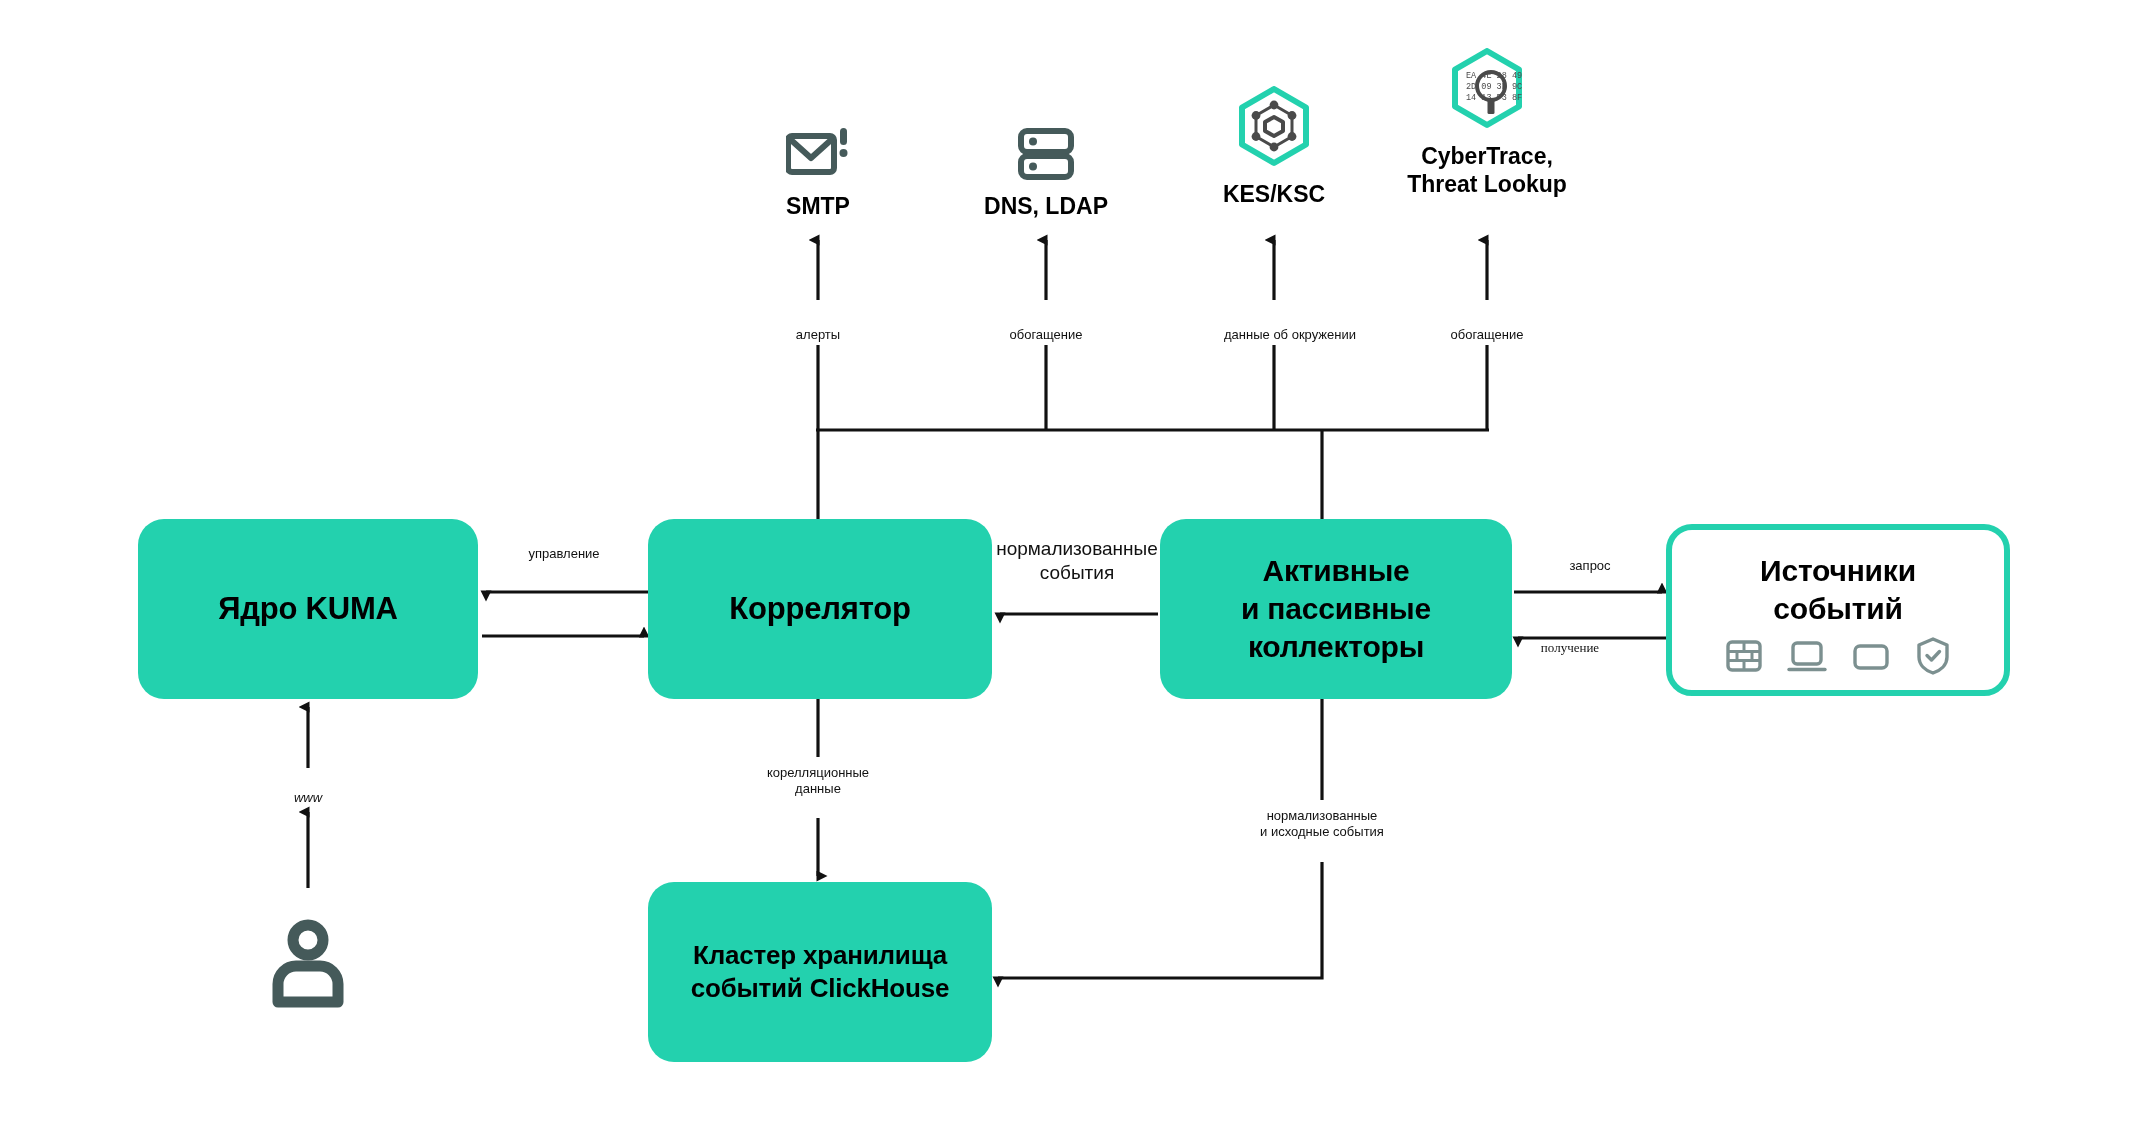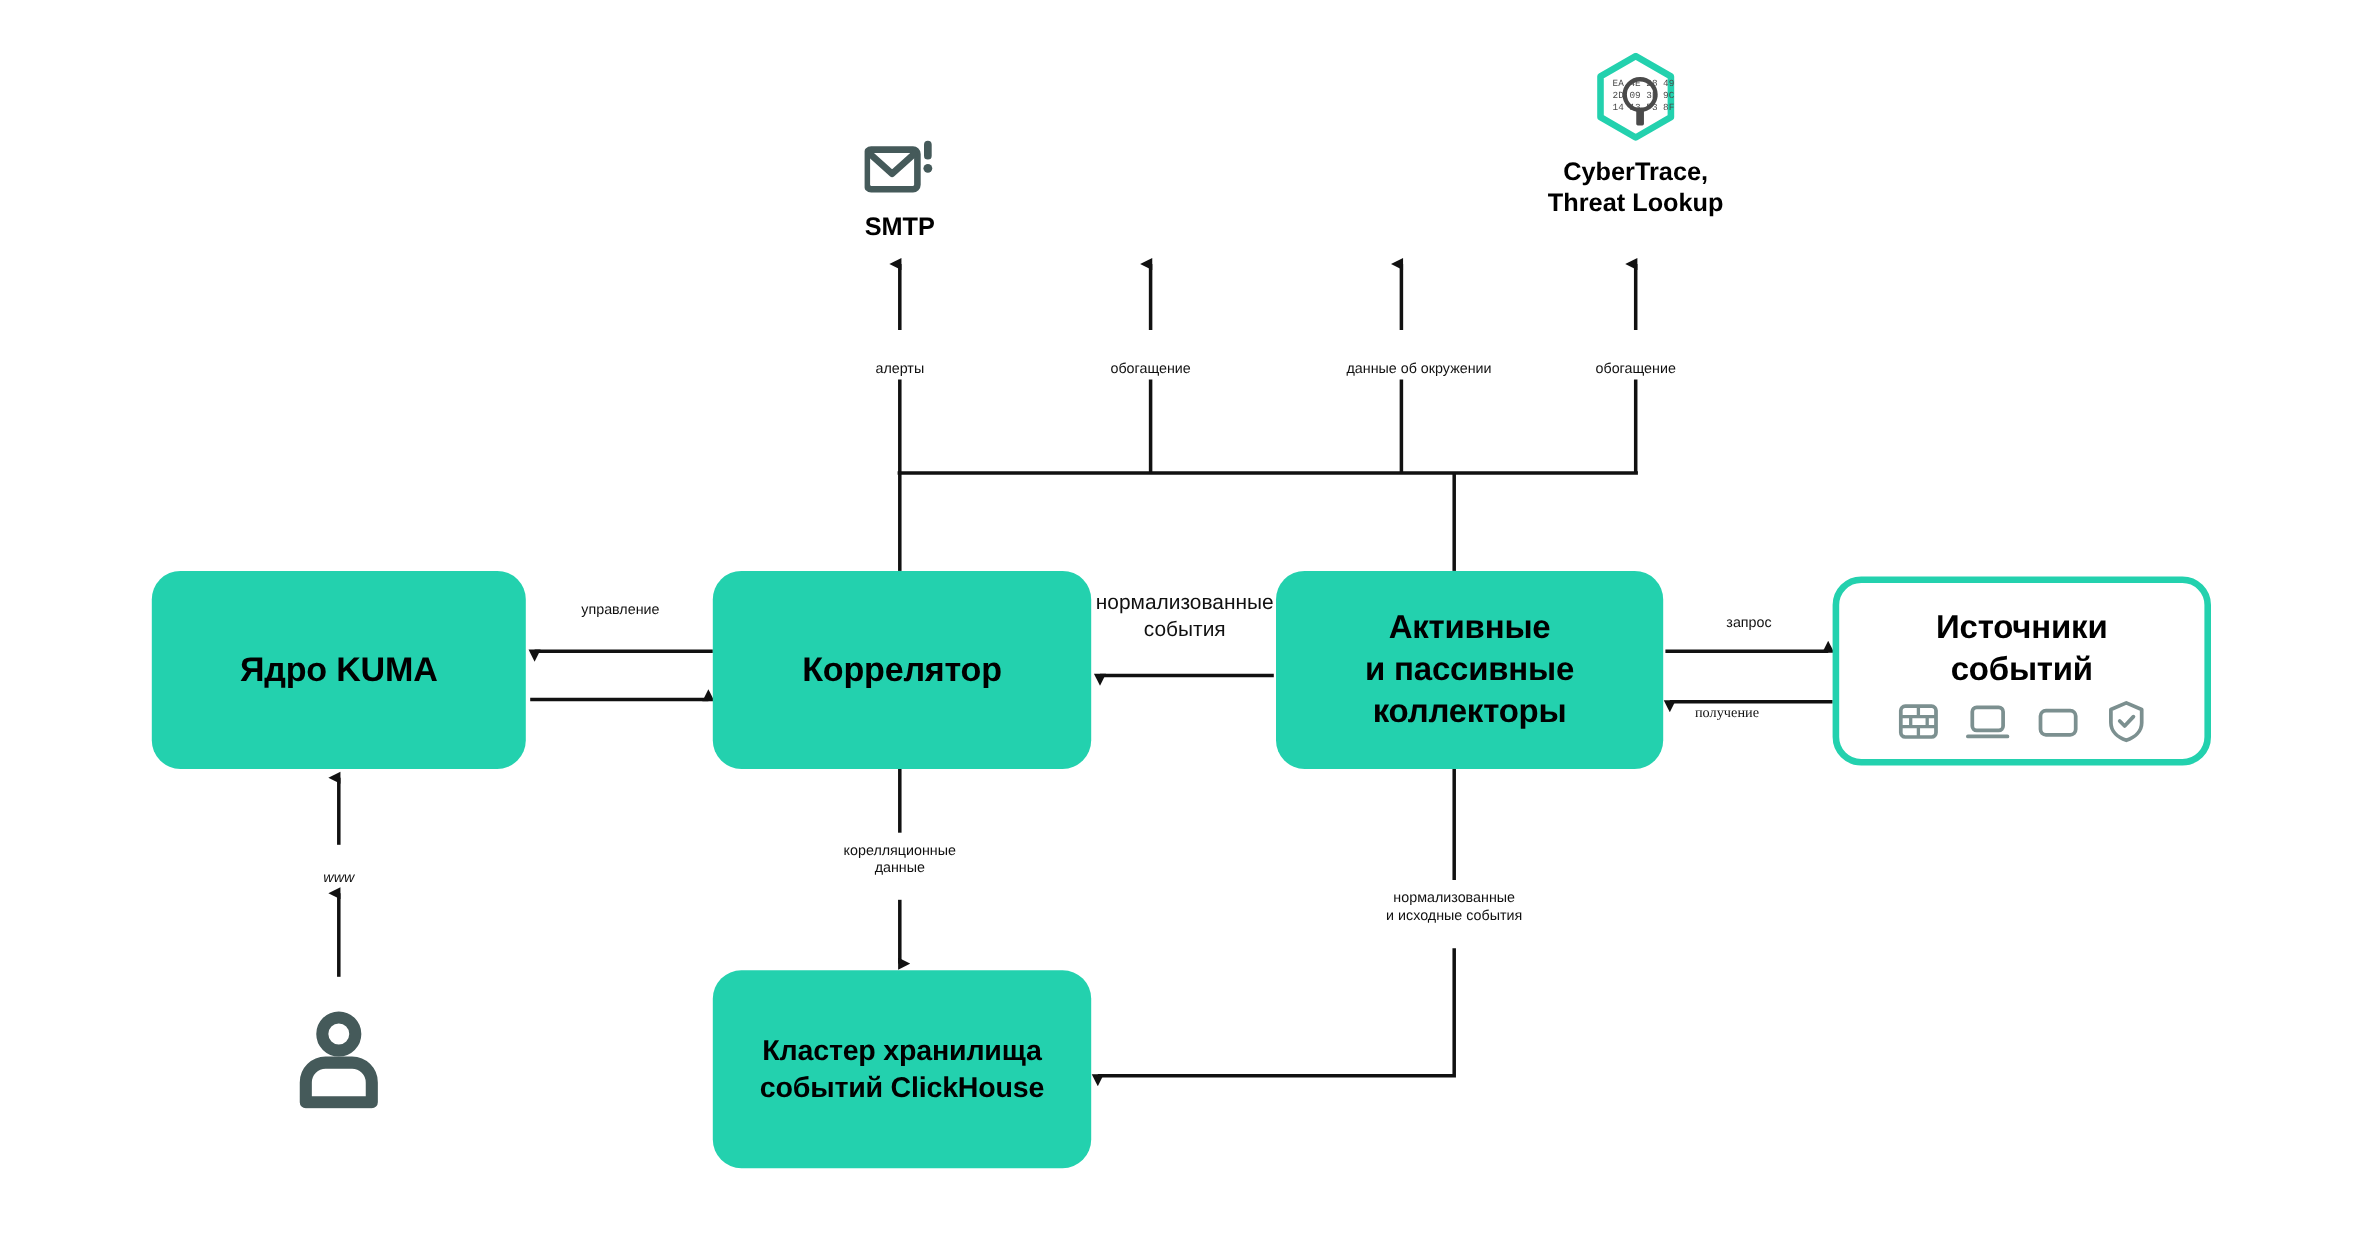--- a/index.html
+++ b/index.html
@@ -169,21 +169,48 @@
       <svg width="64" height="56" viewBox="0 0 64 56" fill="none">
         <path d="M6 10 H44 a4 4 0 0 1 4 4 v28 a4 4 0 0 1 -4 4 H6 a4 4 0 0 1 -4 -4 V14 a4 4 0 0 1 4 -4 Z" stroke="#455a5a" stroke-width="6" stroke-linejoin="round"></path>
         <path d="M5 14 L25 32 L45 14" stroke="#455a5a" stroke-width="6" stroke-linecap="round" stroke-linejoin="round" fill="none"></path>
         <rect x="54" y="2" width="7" height="17" rx="3.5" fill="#455a5a"></rect>
         <circle cx="57.5" cy="27" r="4" fill="#455a5a"></circle>
       </svg>
     </div>
     <div class="service-label">SMTP</div>
   </div>
 
-
+  <div class="service" style="left:1046px; top:96px;">
+    <div class="service-glyph">
+      <svg width="58" height="56" viewBox="0 0 58 56" fill="none">
+        <rect x="4" y="5" width="50" height="21" rx="6" stroke="#455a5a" stroke-width="6"></rect>
+        <rect x="4" y="30" width="50" height="21" rx="6" stroke="#455a5a" stroke-width="6"></rect>
+        <circle cx="16" cy="15.5" r="4" fill="#455a5a"></circle>
+        <circle cx="16" cy="40.5" r="4" fill="#455a5a"></circle>
+      </svg>
+    </div>
+    <div class="service-label">DNS, LDAP</div>
+  </div>
+
+  <div class="service" style="left:1274px; top:84px;">
+    <div class="service-glyph">
+      <svg width="78" height="84" viewBox="0 0 78 84" fill="none">
+        <path d="M39 3 L71 21.5 V58.5 L39 77 L7 58.5 V21.5 Z" stroke="#23d1ae" stroke-width="6" stroke-linejoin="round"></path>
+        <path d="M39 19 L57 29.5 V50.5 L39 61 L21 50.5 V29.5 Z" stroke="#4a4a4a" stroke-width="3" stroke-linejoin="round"></path>
+        <path d="M39 31 L48 36 V45 L39 50 L30 45 V36 Z" stroke="#4a4a4a" stroke-width="4" stroke-linejoin="round"></path>
+        <circle cx="39" cy="19" r="4.4" fill="#4a4a4a"></circle>
+        <circle cx="57" cy="29.5" r="4.4" fill="#4a4a4a"></circle>
+        <circle cx="57" cy="50.5" r="4.4" fill="#4a4a4a"></circle>
+        <circle cx="39" cy="61" r="4.4" fill="#4a4a4a"></circle>
+        <circle cx="21" cy="50.5" r="4.4" fill="#4a4a4a"></circle>
+        <circle cx="21" cy="29.5" r="4.4" fill="#4a4a4a"></circle>
+      </svg>
+    </div>
+    <div class="service-label">KES/KSC</div>
+  </div>
 
   <div class="service" style="left:1487px; top:46px;">
     <div class="service-glyph">
       <svg width="78" height="84" viewBox="0 0 78 84" fill="none">
         <path d="M39 3 L71 21.5 V58.5 L39 77 L7 58.5 V21.5 Z" stroke="#23d1ae" stroke-width="6" stroke-linejoin="round"></path>
         <g fill="#4a4a4a" font-family="'Liberation Mono', monospace" font-size="8.5">
           <text x="18" y="30">EA 4E 28 49</text>
           <text x="18" y="41">2D 09 3B 9C</text>
           <text x="18" y="52">14 13 F3 8F</text>
         </g>

